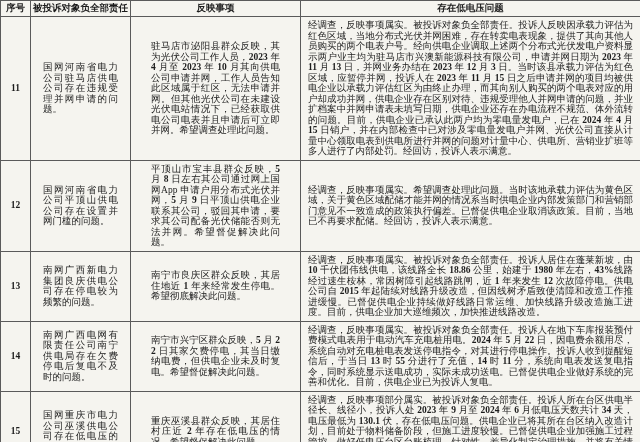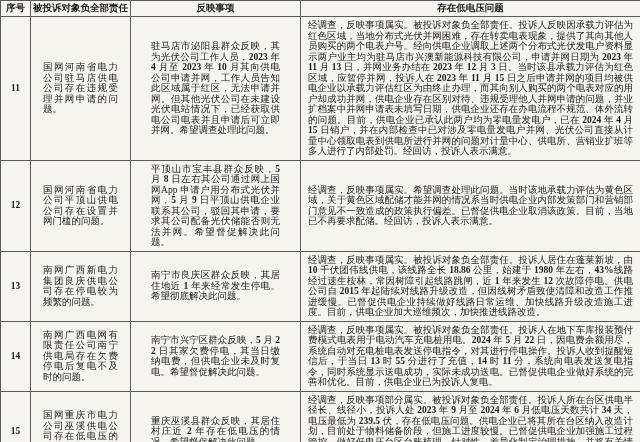--- a/index.html
+++ b/index.html
@@ -89,16 +89,16 @@
     <tr>
       <td class="c-no">14</td>
       <td class="c-unit">南网广西电网有限责任公司南宁供电局存在欠费停电后复电不及时的问题。</td>
       <td class="c-matter">南宁市兴宁区群众反映，<b>5</b> 月 <b>22</b> 日其家欠费停电，其当日缴纳电费，但供电企业未及时复电。希望督促解决此问题。</td>
       <td class="c-result">经调查，反映事项属实。被投诉对象负全部责任。投诉人在地下车库报装预付费模式电表用于电动汽车充电桩用电。<b>2024</b> 年 <b>5</b> 月 <b>22</b> 日，因电费余额用尽，系统自动对充电桩电表发送停电指令，对其进行停电操作。投诉人收到提醒短信后，于当日 <b>13</b> 时 <b>55</b> 分进行了充值，<b>14</b> 时 <b>11</b> 分，系统向电表发送复电指令，同时系统显示送电成功，实际未成功送电。已督促供电企业做好系统的完善和优化。目前，供电企业已为投诉人复电。</td>
     </tr>
     <tr>
       <td class="c-no">15</td>
       <td class="c-unit">国网重庆市电力公司巫溪供电公司存在低电压的问题。</td>
       <td class="c-matter">重庆巫溪县群众反映，其居住村庄近 <b>2</b> 年存在低电压的情况。希望督促解决此问题。</td>
-      <td class="c-result">经调查，反映事项部分属实。被投诉对象负全部责任。投诉人所在台区供电半径长、线径小，投诉人处 <b>2023</b> 年 <b>9</b> 月至 <b>2024</b> 年 <b>6</b> 月低电压天数共计 <b>34</b> 天，电压最低为 <b>239.5</b> 伏，存在低电压问题。供电企业已将其所在台区纳入改造计划，目前处于物料储备阶段，但施工进度较慢。已督促供电企业加强施工过程管控，做好低电压台区台账梳理，针对性、差异化制定治理措施，并将有关情况向投诉人解释说明。目前，供电企业已基本完成台区低电压治理工作。经回访，投诉人表示满意。</td>
+      <td class="c-result">经调查，反映事项部分属实。被投诉对象负全部责任。投诉人所在台区供电半径长、线径小，投诉人处 <b>2023</b> 年 <b>9</b> 月至 <b>2024</b> 年 <b>6</b> 月低电压天数共计 <b>34</b> 天，电压最低为 <b>130.1</b> 伏，存在低电压问题。供电企业已将其所在台区纳入改造计划，目前处于物料储备阶段，但施工进度较慢。已督促供电企业加强施工过程管控，做好低电压台区台账梳理，针对性、差异化制定治理措施，并将有关情况向投诉人解释说明。目前，供电企业已基本完成台区低电压治理工作。经回访，投诉人表示满意。</td>
     </tr>
   </tbody>
 </table>
 
 </body></html>

